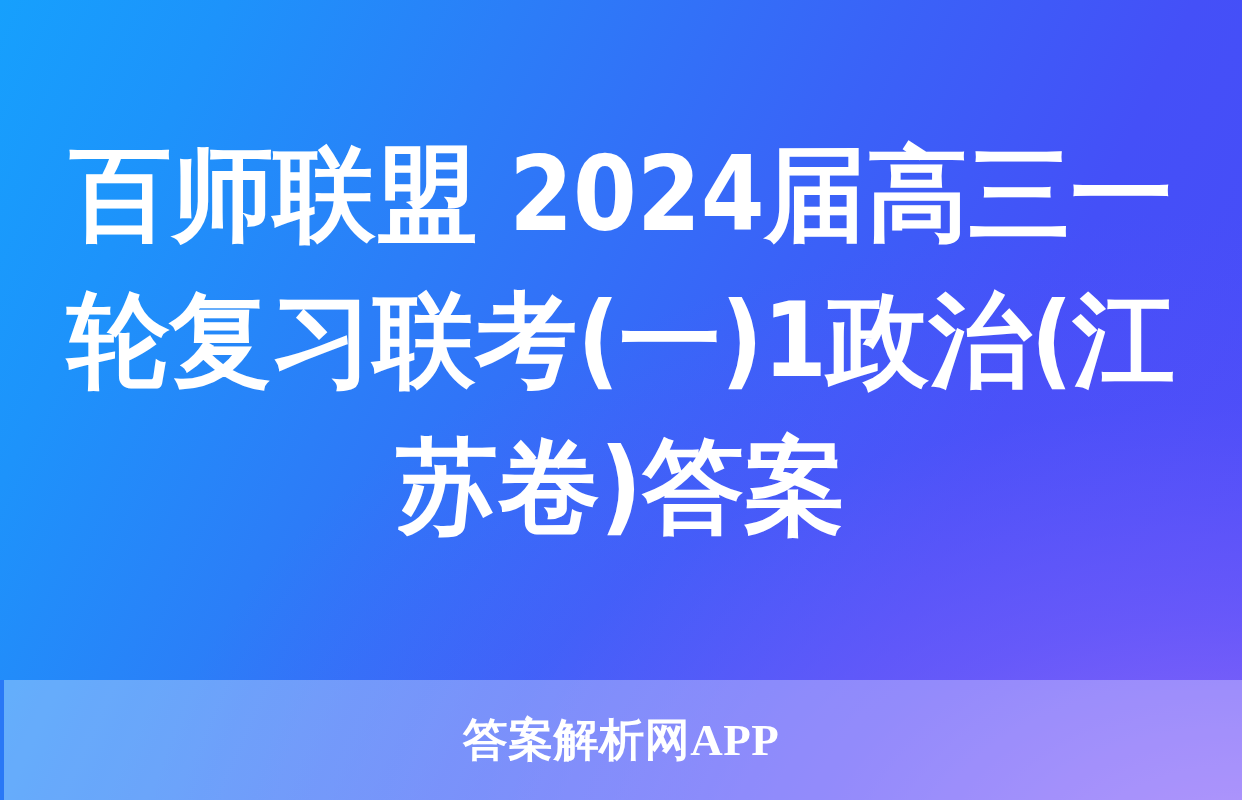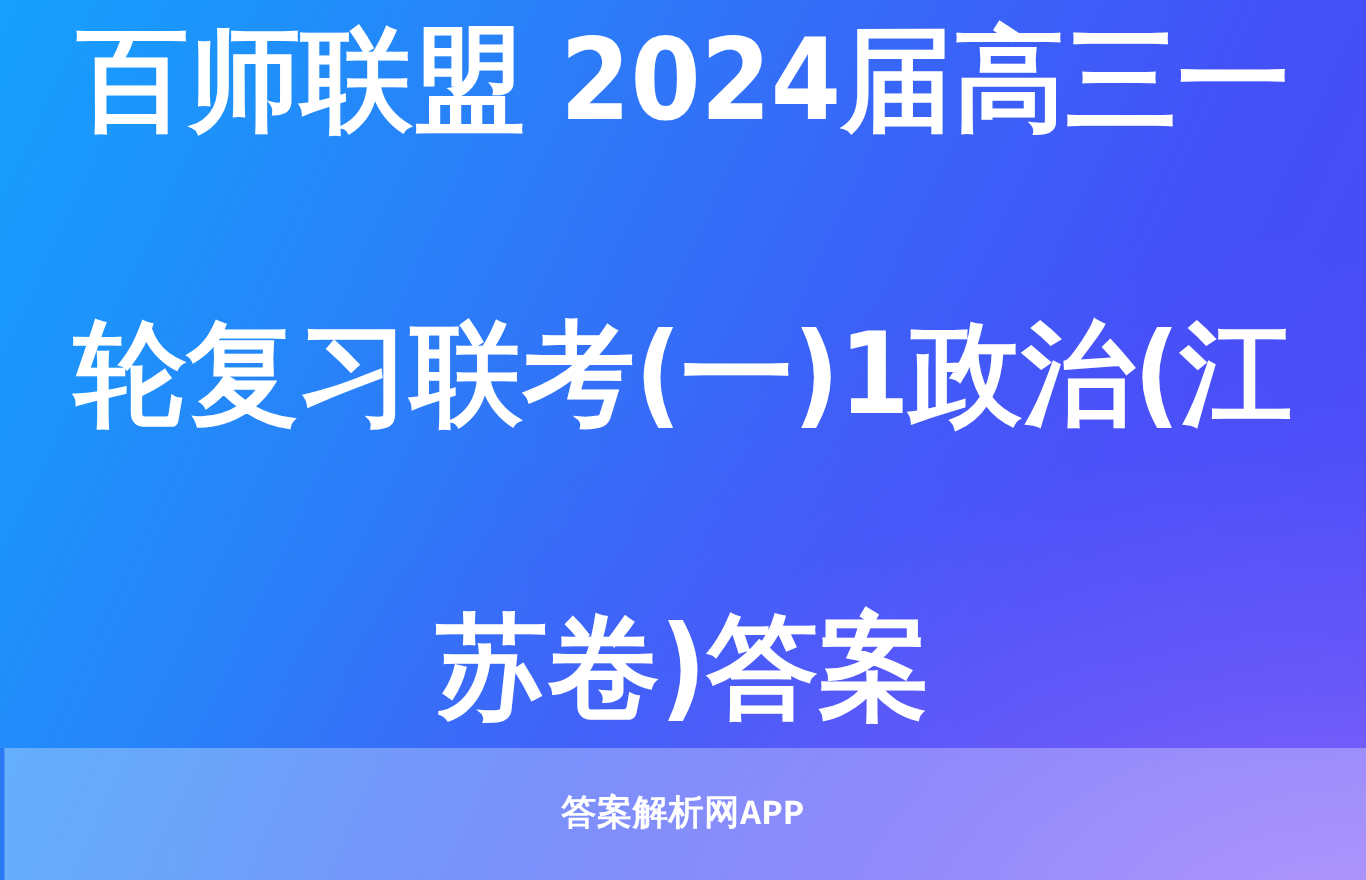--- a/index.html
+++ b/index.html
@@ -42,21 +42,21 @@
   
   #title-block {
     position: absolute;
     left: 0;
     top: 0;
     width: 1242px;
     height: 680px;
     display: flex;
     flex-direction: column;
     align-items: center;
-    justify-content: space-between;
+    justify-content: center;
     padding: 0 40px;
     box-sizing: border-box;
   }
 
   .title-line {
     display: block;
     width: 100%;
     text-align: center;
     color: #ffffff;
     font-size: 103px;
@@ -89,26 +89,26 @@
     left: 0;
     top: 0;
     width: 4px;
     height: 120px;
     background: rgba(30, 110, 245, 0.85);
   }
 
   #watermark-text {
     position: relative;
     color: #ffffff;
-    font-size: 32px;
+    font-size: 45px;
     line-height: 45px;
     font-weight: 700;
     letter-spacing: 0.5px;
     white-space: nowrap;
-    font-family: Liberation Mono, monospace;
+    font-family: Liberation Serif, serif;
     text-align: left;
   }
 </style>
 </head>
 <body>
 
 <div id="banner">
 
   <div id="banner-wash"></div>
 

